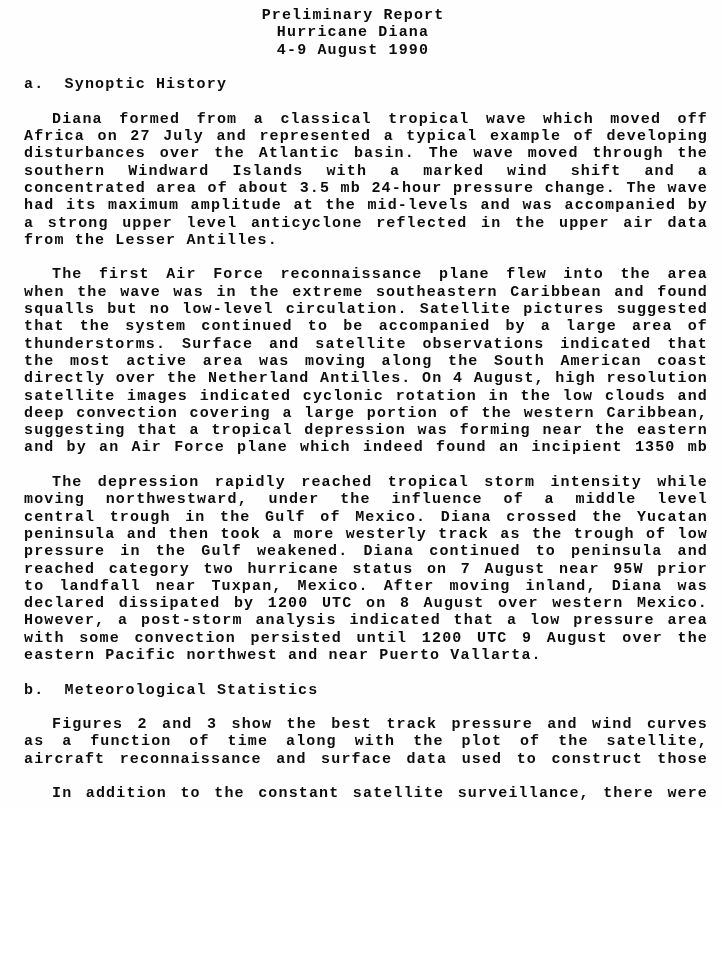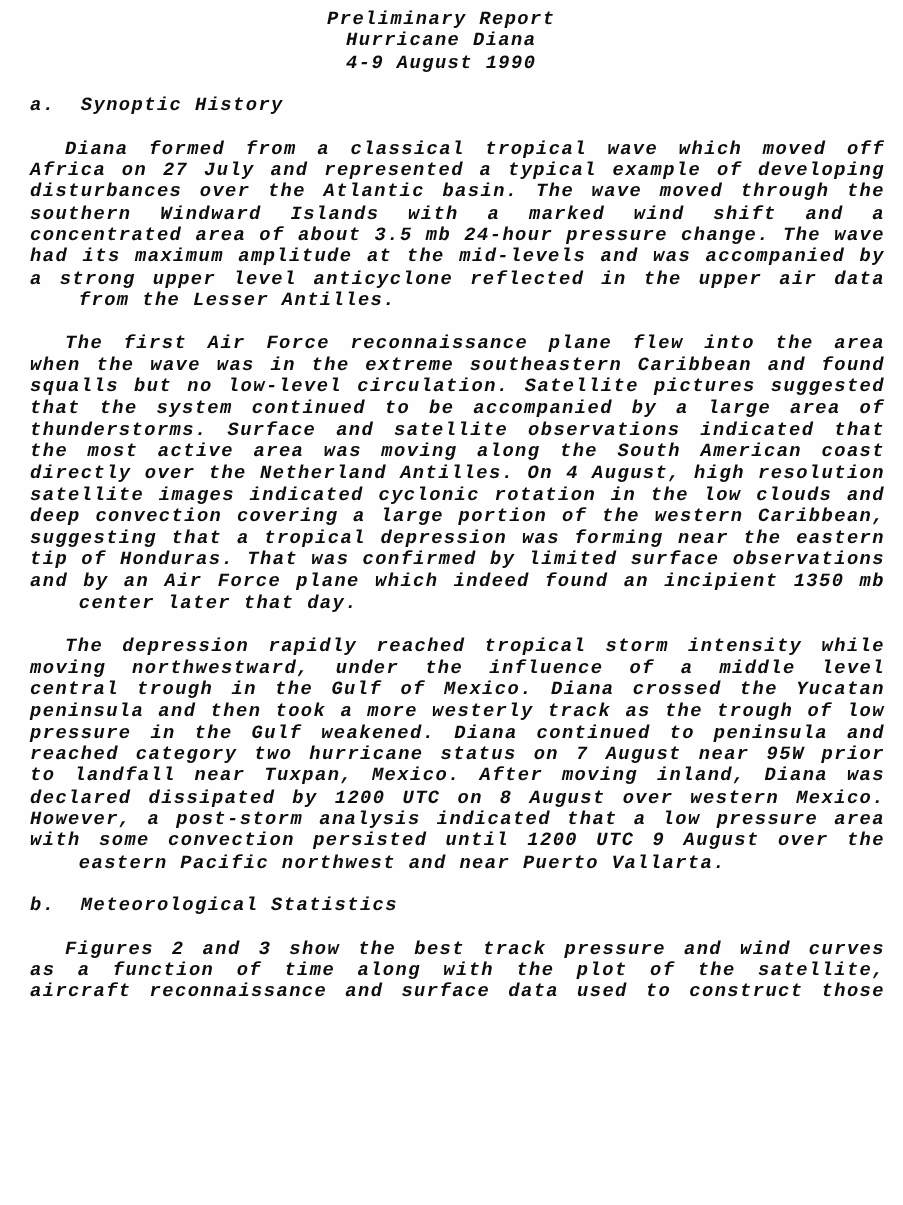--- a/index.html
+++ b/index.html
@@ -14,21 +14,20 @@
     height: 808px;
     background: #fefefe;
     color: #0d0d0d;
     font-family: "Liberation Mono", "DejaVu Sans Mono", monospace;
     font-weight: bold;
     font-size: 15px;
     line-height: 17.3px;
     letter-spacing: 1.15px;
     padding: 7px 14px 0 24px;
     overflow: hidden;
-    font-style: italic;
   }
   .title-block {
     text-align: center;
     margin-right: 26px; 
   }
   .title-line {
     white-space: pre;
   }
   .heading {
     margin-top: 17.3px;
@@ -40,21 +39,20 @@
   .line {
     text-align: justify;
     text-align-last: justify; 
   }
   .line.first {
     text-indent: 28px; 
   }
   .line.final {
     text-align: left;
     text-align-last: left; 
-    margin-left: 39px;
   }
 </style>
 </head>
 <body>
 
 <div class="page">
   <div class="title-block">
       <div class="title-line">Preliminary Report</div>
       <div class="title-line">Hurricane Diana</div>
       <div class="title-line">4-9 August 1990</div>
@@ -75,23 +73,21 @@
         <div class="line first">The first Air Force reconnaissance plane flew into the area</div>
         <div class="line">when the wave was in the extreme southeastern Caribbean and found</div>
         <div class="line">squalls but no low-level circulation. Satellite pictures suggested</div>
         <div class="line">that the system continued to be accompanied by a large area of</div>
         <div class="line">thunderstorms. Surface and satellite observations indicated that</div>
         <div class="line">the most active area was moving along the South American coast</div>
         <div class="line">directly over the Netherland Antilles. On 4 August, high resolution</div>
         <div class="line">satellite images indicated cyclonic rotation in the low clouds and</div>
         <div class="line">deep convection covering a large portion of the western Caribbean,</div>
         <div class="line">suggesting that a tropical depression was forming near the eastern</div>
-        <div class="line">tip of Honduras. That was confirmed by limited surface observations</div>
         <div class="line">and by an Air Force plane which indeed found an incipient 1350 mb</div>
-        <div class="line final">center later that day.</div>
       </div>
       <div class="para">
         <div class="line first">The depression rapidly reached tropical storm intensity while</div>
         <div class="line">moving northwestward, under the influence of a middle level</div>
         <div class="line">central trough in the Gulf of Mexico. Diana crossed the Yucatan</div>
         <div class="line">peninsula and then took a more westerly track as the trough of low</div>
         <div class="line">pressure in the Gulf weakened. Diana continued to peninsula and</div>
         <div class="line">reached category two hurricane status on 7 August near 95W prior</div>
         <div class="line">to landfall near Tuxpan, Mexico. After moving inland, Diana was</div>
         <div class="line">declared dissipated by 1200 UTC on 8 August over western Mexico.</div>

